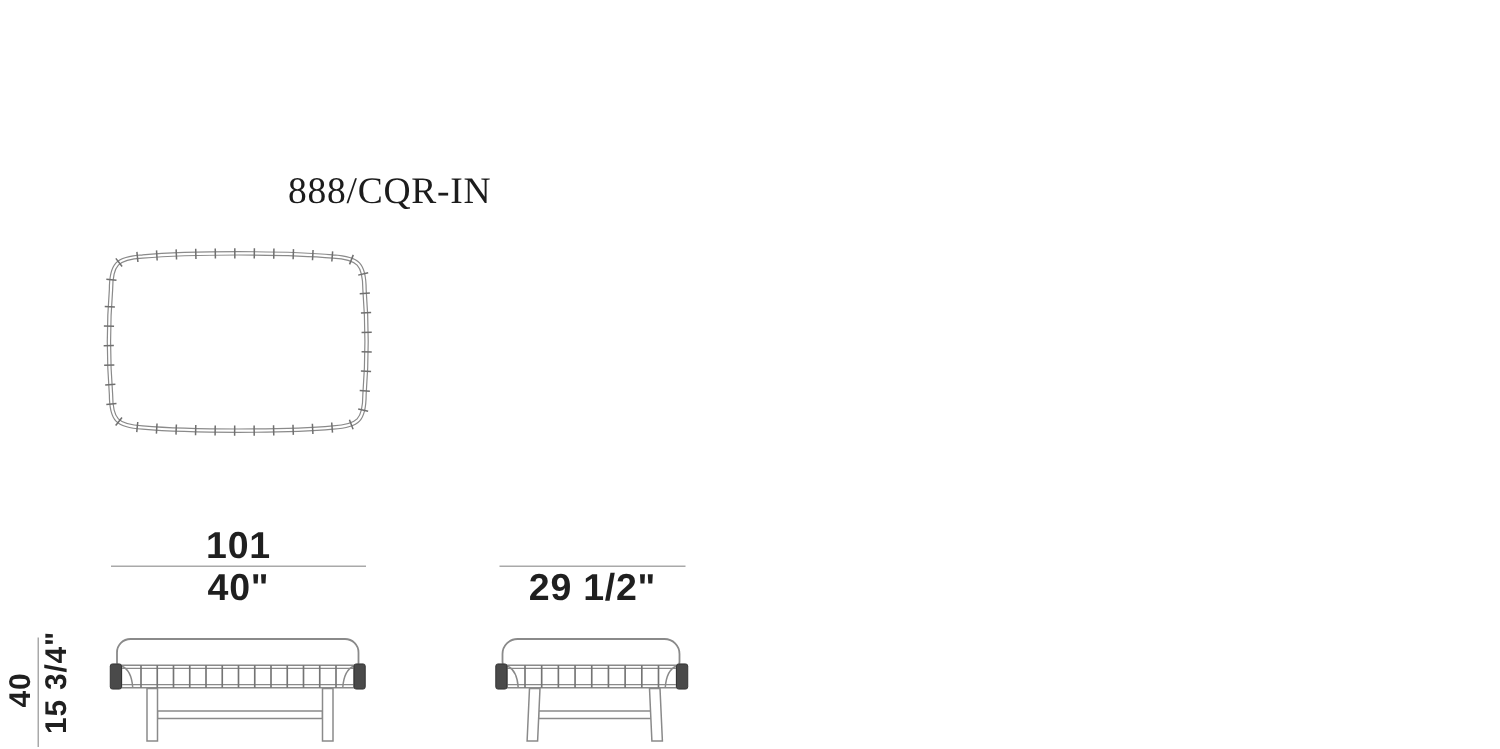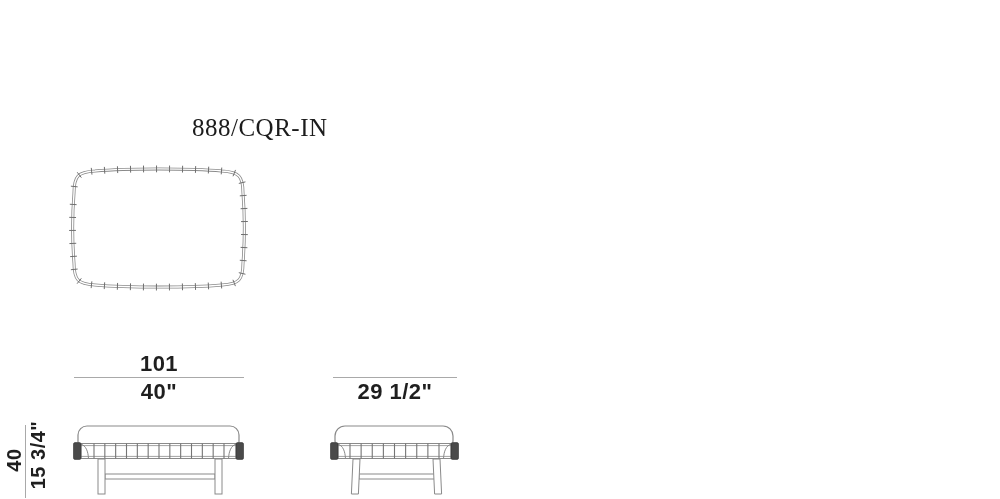--- a/index.html
+++ b/index.html
@@ -18,21 +18,21 @@
     font-size:25px;
     letter-spacing:0.5px;
     color:#1c1c1c;
     white-space:nowrap;
     margin-top:16px;
   }
   .dim-label{
     position:absolute;
     text-align:center;
     font-weight:600;
-    font-size:22px;
+    font-size:25px;
     letter-spacing:0.5px;
     color:#1f1f1f;
     line-height:22px;
     white-space:nowrap;
   }
   .dim-label.rot{
     font-size:20px;
     transform:rotate(-90deg);
     transform-origin:center center;
   }

